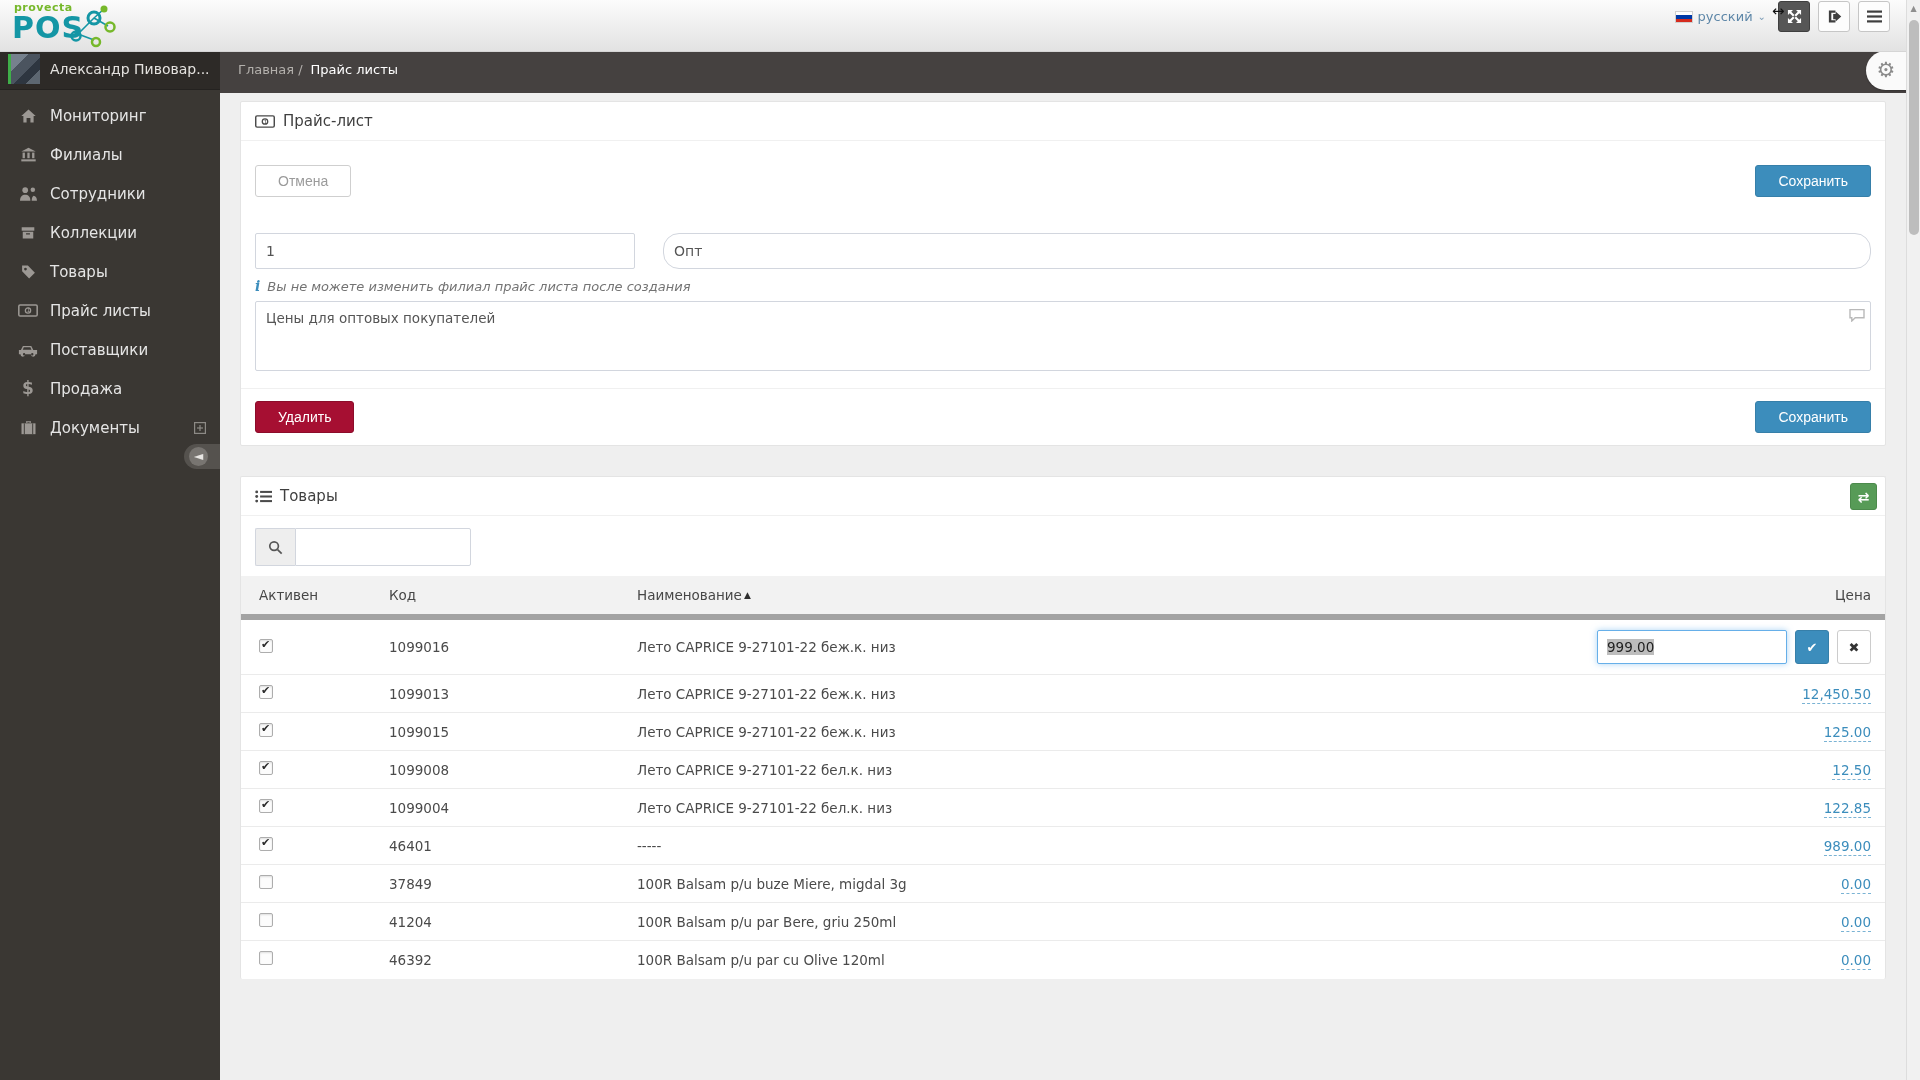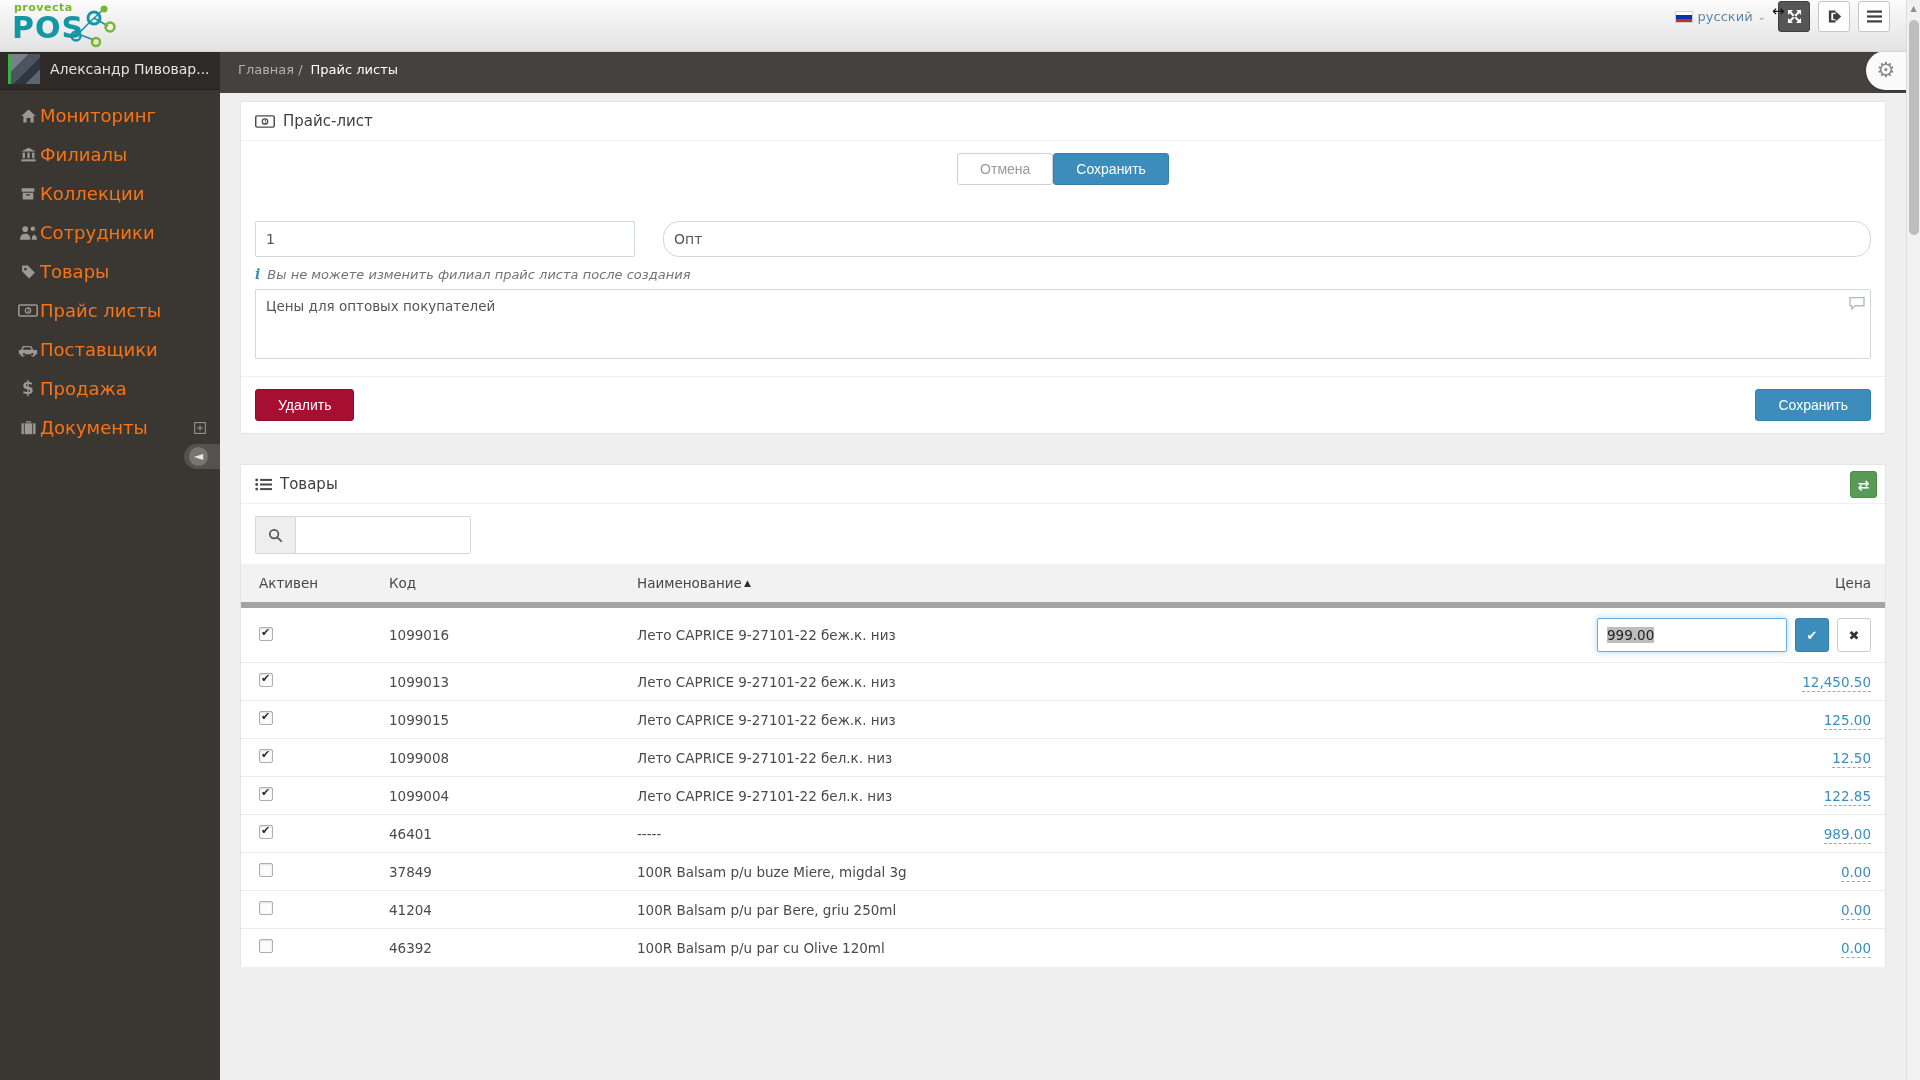--- a/index.html
+++ b/index.html
@@ -28,21 +28,21 @@
   
   .sidebar { position:absolute; top:48px; left:0; bottom:0; width:220px; background:var(--sidebar-bg); z-index:5; }
   .user-row { height:42px; background:#2d2a27; display:flex; align-items:center; padding-left:8px; gap:10px; border-bottom:1px solid #242220;}
   .avatar { width:32px; height:30px; border-left:3px solid #3fae49; background:
      linear-gradient(135deg,#76818d 0 30%,#4b545f 30% 55%,#2e3640 55% 75%,#5d6771 75%);
   }
   .user-name { color:#e4e2df; font-size:14px; }
   .menu { list-style:none; padding-top:6px; }
   .menu-item { height:39px; display:flex; align-items:center; padding:0 14px 0 16px; cursor:pointer; }
   .menu-item .mi-icon { width:24px; color:#9c9894; display:flex; justify-content:center; flex:0 0 24px; }
-  .menu-item .mi-label { color:#f97316; font-size:18px; flex:1; }
+  .menu-item .mi-label { color:#e5e5e5; font-size:15px; margin-left:10px; flex:1; }
   .menu-item .mi-expand { color:#8d8a86; }
   .collapse-btn { position:absolute; right:0; top:396px; width:36px; height:25px; background:#55524e;
     border-radius:13px 0 0 13px; display:flex; align-items:center; padding-left:5px; cursor:pointer; }
   .collapse-btn .circ { width:19px; height:19px; border-radius:50%; background:#787571; color:#e8e6e3;
     font-size:12px; line-height:19px; text-align:center; }
   
   .crumbbar { position:absolute; top:48px; left:220px; right:0; height:45px; background:#454140; z-index:4; }
   .crumbs { position:absolute; left:18px; top:14px; font-size:13px; color:#b3b0ac; }
   .crumbs .cur { color:#ffffff; margin-left:4px; }
   .crumbs .sep { margin:0 4px; color:#b3b0ac; }
@@ -50,21 +50,21 @@
     border-radius:20px 0 0 20px; display:flex; align-items:center; justify-content:center; cursor:pointer;
     box-shadow:0 1px 2px rgba(0,0,0,.25); }
   .gear-tab .gear { color:#8b8b8b; font-size:21px; line-height:1; }
   
   .content { position:absolute; top:93px; left:220px; right:0; bottom:0; padding:8px 34px 0 20px; overflow:hidden; }
   .panel { background:#fff; border:1px solid #e4e4e4; border-radius:2px; }
   .panel-header { padding:10px 14px; border-bottom:1px solid #f0f0f0; font-size:15px; color:#3f3f3f;
     display:flex; align-items:center; gap:8px; }
   .panel-header .ph-icon { color:#4a4a4a; display:flex; }
   .panel-body { padding:12px 14px 14px; }
-  .btnrow { display:flex; justify-content:center; align-items:center; }
+  .btnrow { display:flex; justify-content:space-between; align-items:center;margin-top:12px; }
   .btn { display:inline-block; border-radius:3px; font-size:14px; padding:7px 22px; cursor:pointer; border:1px solid transparent; }
   .btn-default { background:#fff; border-color:#cfcfcf; color:#9b9b9b; }
   .btn-primary { background:var(--accent); border-color:#367fa9; color:#fff; }
   .btn-danger  { background:var(--danger); border-color:#8c0c2a; color:#fff; }
   .form-gap { height:36px; }
   .inputs-row { display:flex; gap:28px; }
   .inp { height:36px; border:1px solid #d2d6de; border-radius:2px; padding:0 10px; font-size:14px; color:#555;
     font-family:inherit; background:#fff; }
   .inp-code { width:380px; }
   .inp-type { flex:1;border-radius:16px; }
@@ -190,39 +190,39 @@
             <rect x="14.5" y="7" width="2.9" height="7"></rect>
             <rect x="1" y="15.4" width="18" height="2.6"></rect>
           </svg>
         </span>
     <span class="mi-label">Филиалы</span>
 
   </li>
 
   <li class="menu-item">
     <span class="mi-icon">
-          <svg width="16" height="15" viewBox="0 0 20 20" fill="currentColor">
-            <rect x="1.6" y="3" width="16.8" height="4.6"></rect>
-            <path fill-rule="evenodd" d="M3 9 h14 v9 H3 Z M7.4 11 h5.2 v1.8 H7.4 Z"></path>
-          </svg>
-        </span>
-    <span class="mi-label">Коллекции</span>
-
-  </li>
-
-  <li class="menu-item">
-    <span class="mi-icon">
           <svg width="19" height="16" viewBox="0 0 20 17" fill="currentColor">
             <circle cx="6.5" cy="4.4" r="3"></circle>
             <circle cx="14.6" cy="4" r="2.4"></circle>
             <path d="M1 15.6 c0-4.2 2.4-6.2 5.5-6.2 s5.5 2 5.5 6.2 Z"></path>
             <path d="M13.4 15.6 c0-2.6 .8-4.6 2-5.2 c2.2 .2 3.6 2.2 3.6 5.2 Z"></path>
           </svg>
         </span>
     <span class="mi-label">Сотрудники</span>
+
+  </li>
+
+  <li class="menu-item">
+    <span class="mi-icon">
+          <svg width="16" height="15" viewBox="0 0 20 20" fill="currentColor">
+            <rect x="1.6" y="3" width="16.8" height="4.6"></rect>
+            <path fill-rule="evenodd" d="M3 9 h14 v9 H3 Z M7.4 11 h5.2 v1.8 H7.4 Z"></path>
+          </svg>
+        </span>
+    <span class="mi-label">Коллекции</span>
 
   </li>
 
   <li class="menu-item">
     <span class="mi-icon">
           <svg width="17" height="16" viewBox="0 0 20 20" fill="currentColor">
             <path fill-rule="evenodd" d="M2 2 h7.2 l8.8 8.8 -7.2 7.2 L2 9.2 Z M6.2 4.6 a1.7 1.7 0 1 0 .01 0 Z"></path>
           </svg>
         </span>
     <span class="mi-label">Товары</span>

